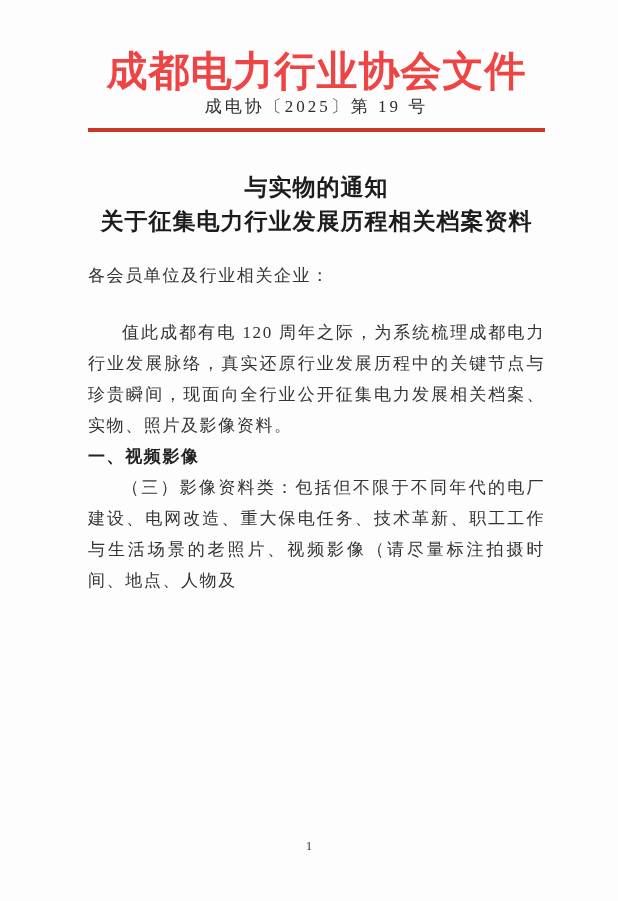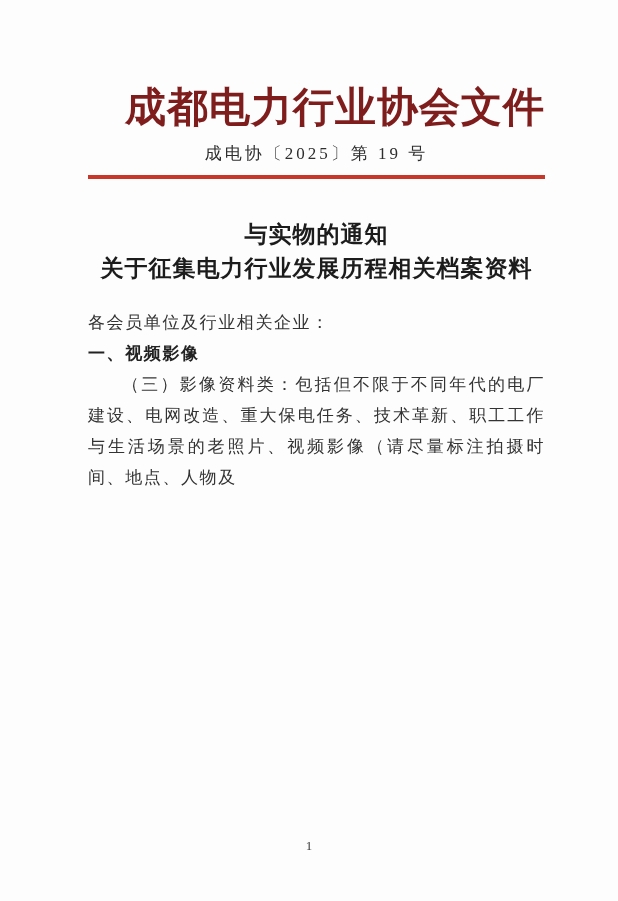--- a/index.html
+++ b/index.html
@@ -14,33 +14,32 @@
     overflow: hidden;
     font-family: "Liberation Serif", serif;
     color: #333333;
   }
 
   .content {
     padding: 0 73px 0 88px; 
   }
 
   .org-header {
-    margin-top: 84px;
-    text-align: right;
+    margin-top: 48px;
+    text-align: center;
     font-family: "Liberation Serif", serif;
     font-size: 41px;
     line-height: 47px;
     font-weight: bold;
-    color: #7f1d1d;
+    color: #ef4444;
     letter-spacing: 1px;
     white-space: nowrap;
   }
 
   .doc-number {
-    margin-top: 11px;
     text-align: center;
     font-size: 17px;
     line-height: 24px;
     color: #2e2e2e;
     letter-spacing: 3px;
     white-space: nowrap;
   }
 
   .red-line {
     margin-top: 9px;
@@ -112,20 +111,21 @@
 
     <div class="red-line"></div>
 
     <div class="notice-title">
       <div>与实物的通知</div>
       <div>关于征集电力行业发展历程相关档案资料</div>
     </div>
 
     <div class="body-text salutation">各会员单位及行业相关企业：</div>
 
+    <div class="body-text intro-para">值此成都有电 120 周年之际，为系统梳理成都电力行业发展脉络，真实还原行业发展历程中的关键节点与珍贵瞬间，现面向全行业公开征集电力发展相关档案、实物、照片及影像资料。</div>
 
     <div class="section-heading">一、视频影像</div>
 
 
 
     <div class="body-text item-para">（三）影像资料类：包括但不限于不同年代的电厂建设、电网改造、重大保电任务、技术革新、职工工作与生活场景的老照片、视频影像（请尽量标注拍摄时间、地点、人物及</div>
 
   </div>
 
   <div class="page-number">1</div>

